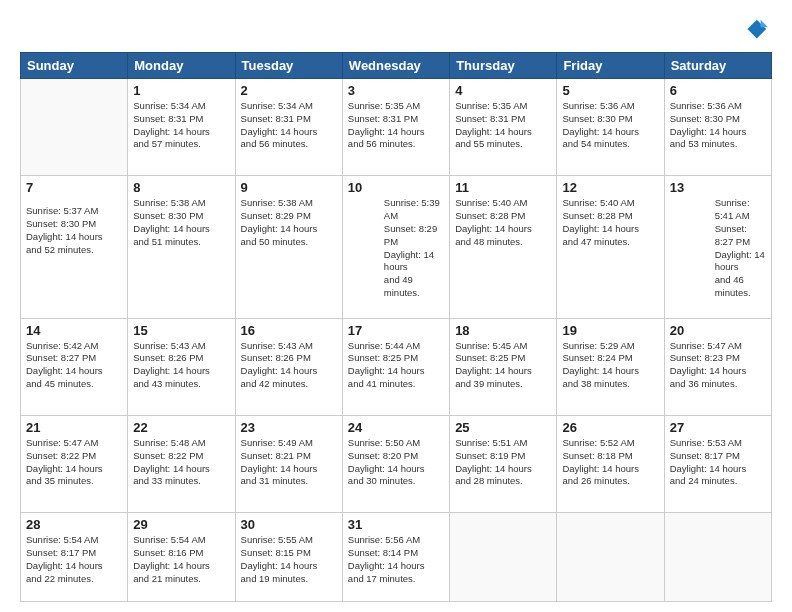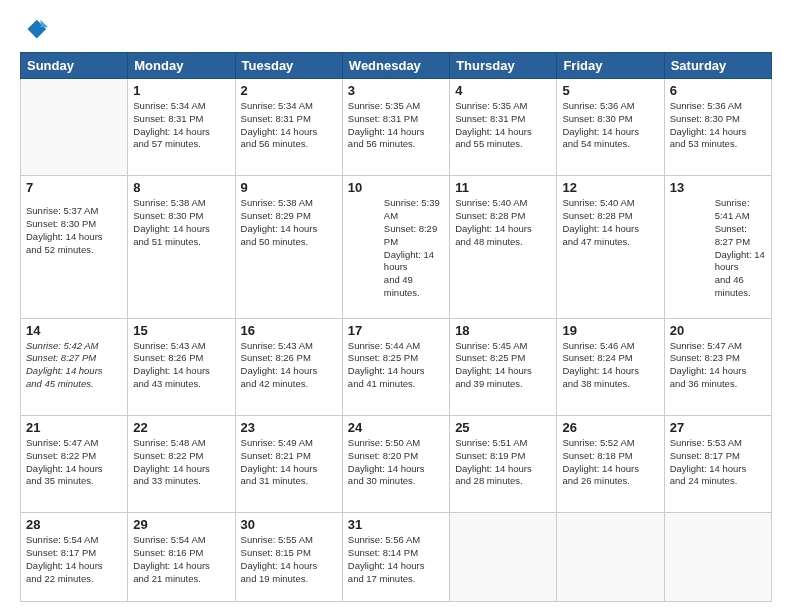--- a/index.html
+++ b/index.html
@@ -9,20 +9,21 @@
       width: 792px;
       height: 612px;
       overflow: hidden;
     }
     .page {
       width: 792px;
       height: 612px;
       padding: 16px 20px 10px 20px;
       display: flex;
       flex-direction: column;
+      align-items: flex-end;
     }
     .header {
       display: flex;
       justify-content: space-between;
       align-items: flex-start;
       margin-bottom: 8px;
     }
     .logo {
       display: flex;
       align-items: center;
@@ -214,21 +215,21 @@
             <span class="day-num">13</span>
             <div class="cell-info" style="white-space: pre-line; margin-left: 45px;">Sunrise: 5:41 AM
 Sunset: 8:27 PM
 Daylight: 14 hours
 and 46 minutes.</div>
           </td>
         </tr>
         <tr>
           <td>
             <span class="day-num">14</span>
-            <div class="cell-info" style="white-space: pre-line; font-style: italic;">Sunrise: 5:42 AM
+            <div class="cell-info" style="white-space: pre-line;">Sunrise: 5:42 AM
 Sunset: 8:27 PM
 Daylight: 14 hours
 and 45 minutes.</div>
           </td>
           <td>
             <span class="day-num">15</span>
             <div class="cell-info" style="white-space: pre-line;">Sunrise: 5:43 AM
 Sunset: 8:26 PM
 Daylight: 14 hours
 and 43 minutes.</div>
@@ -249,21 +250,21 @@
           </td>
           <td>
             <span class="day-num">18</span>
             <div class="cell-info" style="white-space: pre-line;">Sunrise: 5:45 AM
 Sunset: 8:25 PM
 Daylight: 14 hours
 and 39 minutes.</div>
           </td>
           <td>
             <span class="day-num">19</span>
-            <div class="cell-info" style="white-space: pre-line;">Sunrise: 5:46 AM
+            <div class="cell-info" style="white-space: pre-line;">Sunrise: 5:29 AM
 Sunset: 8:24 PM
 Daylight: 14 hours
 and 38 minutes.</div>
           </td>
           <td>
             <span class="day-num">20</span>
             <div class="cell-info" style="white-space: pre-line;">Sunrise: 5:47 AM
 Sunset: 8:23 PM
 Daylight: 14 hours
 and 36 minutes.</div>

